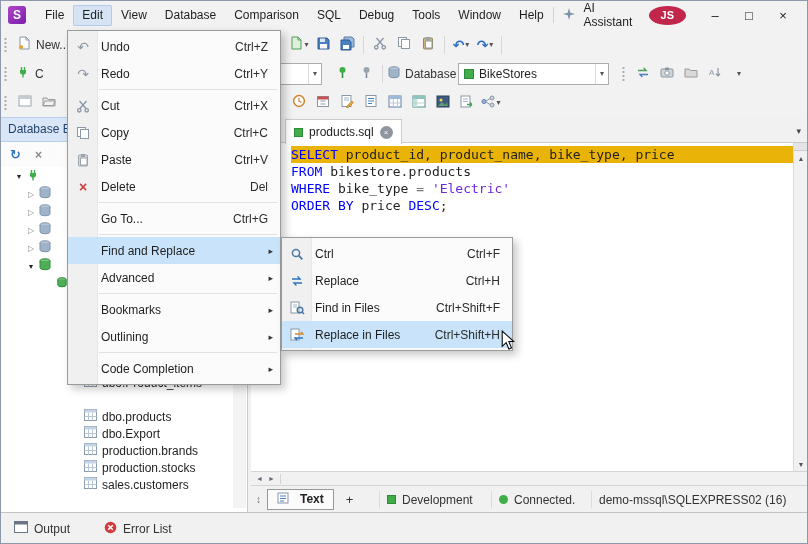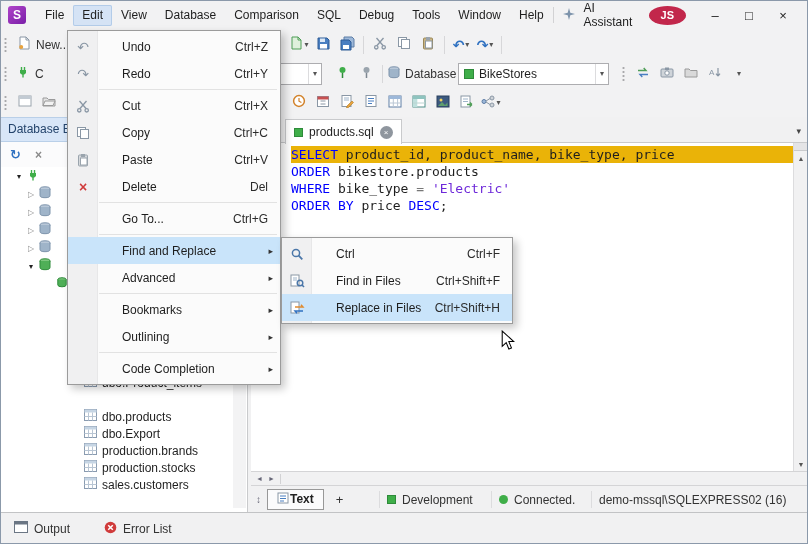--- a/index.html
+++ b/index.html
@@ -54,37 +54,37 @@
 .code{position:absolute;inset:0 15px 0 0;padding:3px 0 0 40px;font-family:"DejaVu Sans Mono","Liberation Mono",monospace;font-size:13px;line-height:17px;color:#1e1e1e}
 .line{height:17px;white-space:pre}
 .line.sel{background:#eab308}
 .kw{color:#0000ff}.op{color:#777}.str{color:#6d28d9}
 .vscroll{position:absolute;right:0;top:0;bottom:0;width:15px;background:#f1f1f2;border-left:1px solid #dcdcde;display:flex;flex-direction:column;align-items:center}
 .splitbox{height:8px;width:100%;background:#e4e4e6;border-bottom:1px solid #c9cacc}
 .sarrow{height:14px;width:100%;display:flex;align-items:center;justify-content:center;font-size:7px;color:#555}
 .sarrow.down{margin-top:auto}
 .ministrip{height:14px;background:#f1f1f2;border-top:1px solid #d4d4d6;display:flex;align-items:center;gap:5px;padding-left:5px;font-size:7px;color:#667}
 .vtabs{height:27px;background:#f1f1f2;border-top:1px solid #d4d4d6;position:relative;display:flex;align-items:center}
-.texttab{display:flex;align-items:center;gap:1px;height:21px;padding:0 9px;background:#fbfbfc;border:1px solid #989898;margin-left:6px;font-weight:700;color:#222}
+.texttab{display:flex;align-items:center;gap:11px;height:21px;padding:0 9px;background:#fbfbfc;border:1px solid #989898;margin-left:6px;font-weight:700;color:#222}
 .plus{margin-left:12px;font-size:13px;color:#333}
 .stat{position:absolute;top:0;height:27px;display:flex;align-items:center;gap:6px;color:#333;white-space:nowrap}
 .statsep{position:absolute;top:5px;width:1px;height:17px;background:#dcdcde}
 .gdot{width:9px;height:9px;border-radius:50%;background:#3fae49}
 
 
 .bottombar{position:absolute;left:0;top:512px;width:808px;height:32px;background:#f1f1f2;border-top:1px solid #c2c3c5;display:flex;align-items:center;gap:34px;padding-left:14px}
 .btab{display:flex;align-items:center;gap:6px;color:#333}
 
 
 .pop{position:absolute;border:1px solid #9b9b9b;box-shadow:4px 4px 8px rgba(0,0,0,.22);z-index:50;padding:2px 0;background:linear-gradient(to right,#f0f0f1 0,#f0f0f1 29px,#e7e7e8 29px,#e7e7e8 30px,#fbfbfb 30px)}
 #editmenu{left:67px;top:30px;width:214px}
 #findmenu{left:281px;top:237px;width:232px}
 .mi{height:27px;display:flex;align-items:center;padding-right:8px;position:relative}
 .mi .ic{flex:0 0 30px;display:flex;align-items:center;justify-content:center}
-.mi .lbl{margin-left:24px;white-space:nowrap}
+.mi .lbl{margin-left:3px;white-space:nowrap}
 .mi .sc{margin-left:auto;padding-right:4px;color:#2b2b2b;white-space:nowrap}
 .mi .subarr{position:absolute;right:7px;top:9px;font-size:9px;color:#333}
 .mi.hl{background:#c9e4fa}
 .msep{height:1px;background:#e2e2e2;margin:2px 3px 2px 31px}
 .gicon{color:#8a97a5;font-size:14px;line-height:14px}
 .cursor{position:absolute;left:501px;top:330px;z-index:99}
 </style>
 </head>
 <body>
 
@@ -492,21 +492,21 @@
       <div class="dtab">
         <span class="gsq" style="width:9px;height:9px"></span>
         <span>products.sql</span>
         <span class="dtab-close">×</span>
       </div>
       <span class="dcaret">▾</span>
     </div>
     <div class="codewrap">
       <div class="code">
         <div class="line sel"><span class="kw">SELECT</span><span> product_id, product_name, bike_type, price</span></div>
-        <div class="line"><span class="kw">ORDER</span><span> bikestore.products</span></div>
+        <div class="line"><span class="kw">FROM</span><span> bikestore.products</span></div>
         <div class="line"><span class="kw">WHERE</span><span> bike_type </span><span class="op">= </span><span class="str">'Electric'</span></div>
         <div class="line"><span class="kw">ORDER BY</span><span> price </span><span class="kw">DESC</span><span>;</span></div>
       </div>
       <div class="vscroll">
         <div class="splitbox"></div>
         <div class="sarrow">▲</div>
         <div class="sarrow down">▼</div>
       </div>
     </div>
     <div class="ministrip">
@@ -661,20 +661,29 @@
         <svg width="14" height="14">
           <circle cx="6" cy="6" r="3.6" fill="none" stroke="#4a76a8" stroke-width="1.5"></circle>
           <line x1="8.7" y1="8.7" x2="12.3" y2="12.3" stroke="#4a76a8" stroke-width="1.8"></line>
         </svg>
       </span>
     <span class="lbl">Ctrl</span>
     <span class="sc">Ctrl+F</span>
   </div>
   <div class="mi">
     <span class="ic">
+        <svg width="14" height="12">
+          <path d="M2 4 h8 l-2.4 -2.6 M12 8 h-8 l2.4 2.6" stroke="#2f71c1" fill="none" stroke-width="1.4"></path>
+        </svg>
+      </span>
+    <span class="lbl">Replace</span>
+    <span class="sc">Ctrl+H</span>
+  </div>
+  <div class="mi">
+    <span class="ic">
         <svg width="15" height="14">
           <rect x="1" y="1" width="8" height="11" fill="#fff" stroke="#8a97a5"></rect>
           <line x1="3" y1="4" x2="7" y2="4" stroke="#9fb4c9"></line>
           <line x1="3" y1="6" x2="7" y2="6" stroke="#9fb4c9"></line>
           <circle cx="10" cy="9" r="2.8" fill="none" stroke="#4a76a8" stroke-width="1.4"></circle>
           <line x1="12" y1="11" x2="14" y2="13" stroke="#4a76a8" stroke-width="1.6"></line>
         </svg>
       </span>
     <span class="lbl">Find in Files</span>
     <span class="sc">Ctrl+Shift+F</span>

